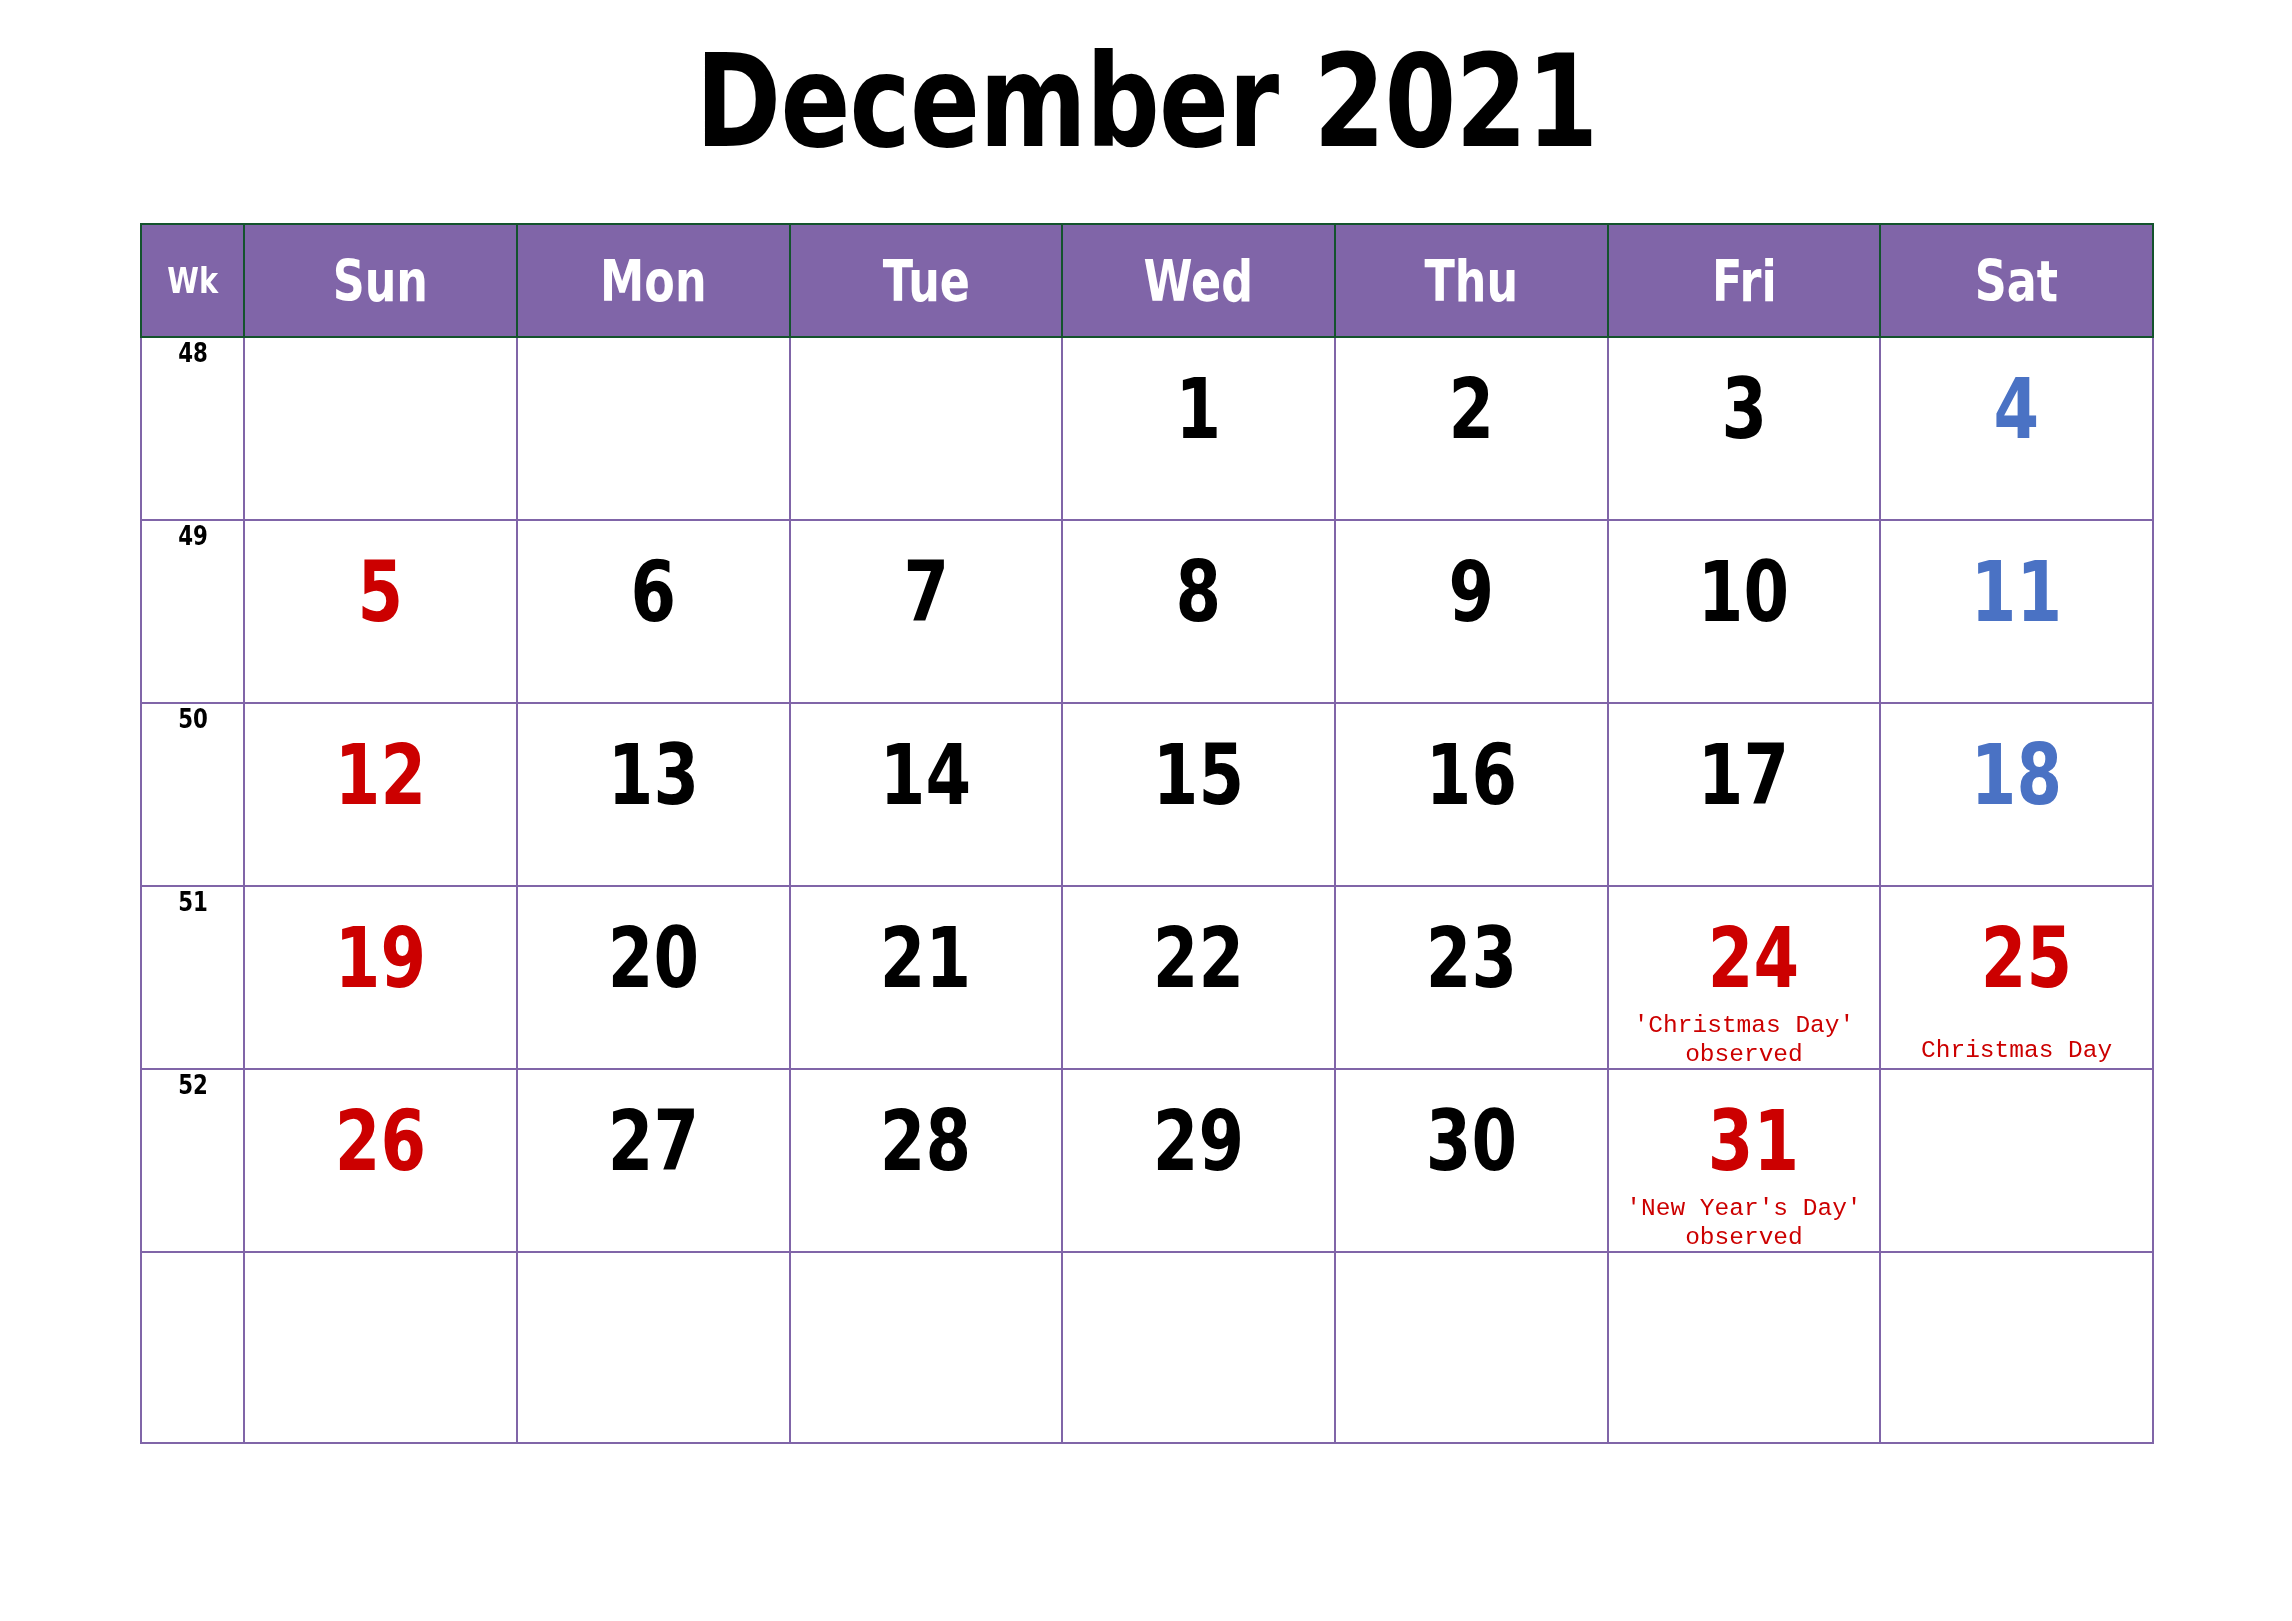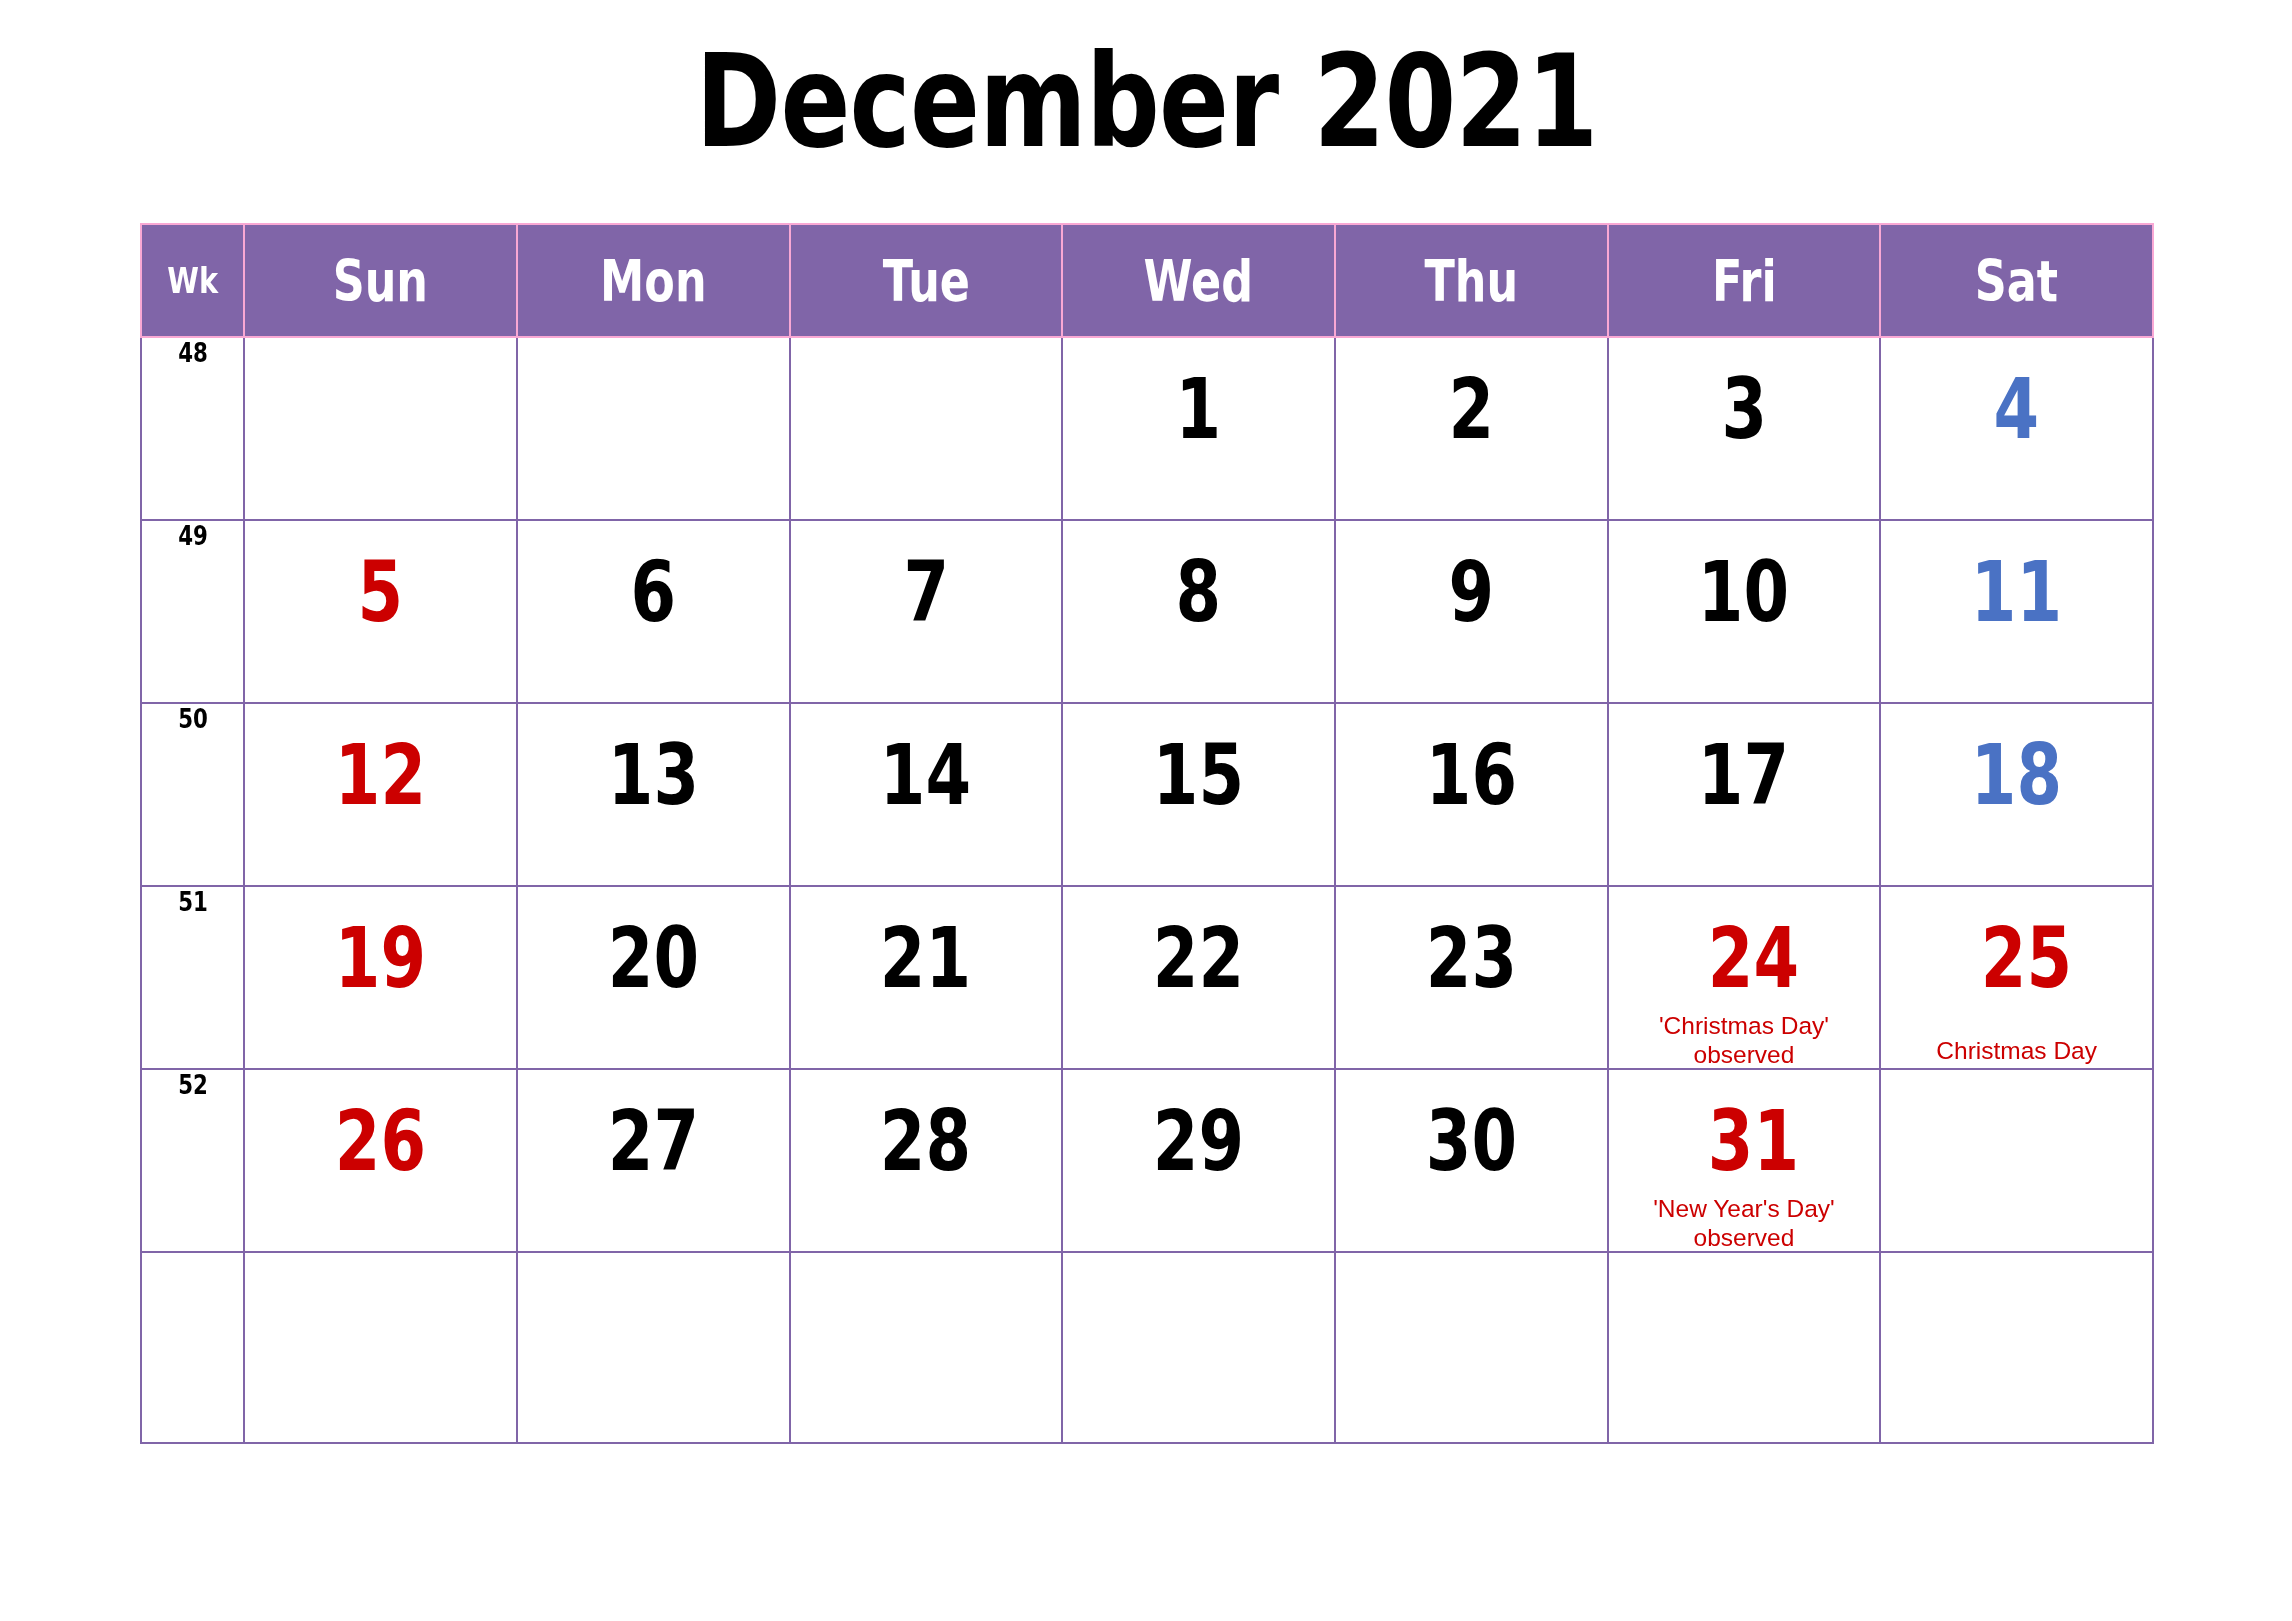--- a/index.html
+++ b/index.html
@@ -52,21 +52,21 @@
   .calendar td, .calendar th {
     padding: 0;
     margin: 0;
     border: 2px solid #8065a8;
     vertical-align: top;
   }
 
   
   .hdr-row th {
     background: #8065a8;
-    border: 2px solid #f9a8d4;
+    border: 2px solid #14532d;
     height: 111px;
     color: #ffffff;
     font-family: "DejaVu Sans", sans-serif;
     font-weight: 700;
     font-size: 57px;
     vertical-align: middle;
     transform: none;
   }
   .hdr-row th .hlab {
     display: block;
@@ -125,21 +125,21 @@
   .daynum.sun { color: #cc0000; }
   .daynum.sat { color: #4a72c4; }
   .daynum.holiday { color: #cc0000; margin-left: 20px; }
 
   .holiday-note {
     position: absolute;
     left: 3.9px;
     right: 3.9px;
     top: 125px;
     text-align: center;
-    font-family: Liberation Sans, sans-serif;
+    font-family: Liberation Mono, monospace;
     font-size: 24.5px;
     line-height: 1.18;
     color: #cc0000;
     white-space: pre-line;
   }
   .day-cell.note-1line .holiday-note { top: 150px; }
 
   
   .last-row td { height: 189px; }
 </style>

